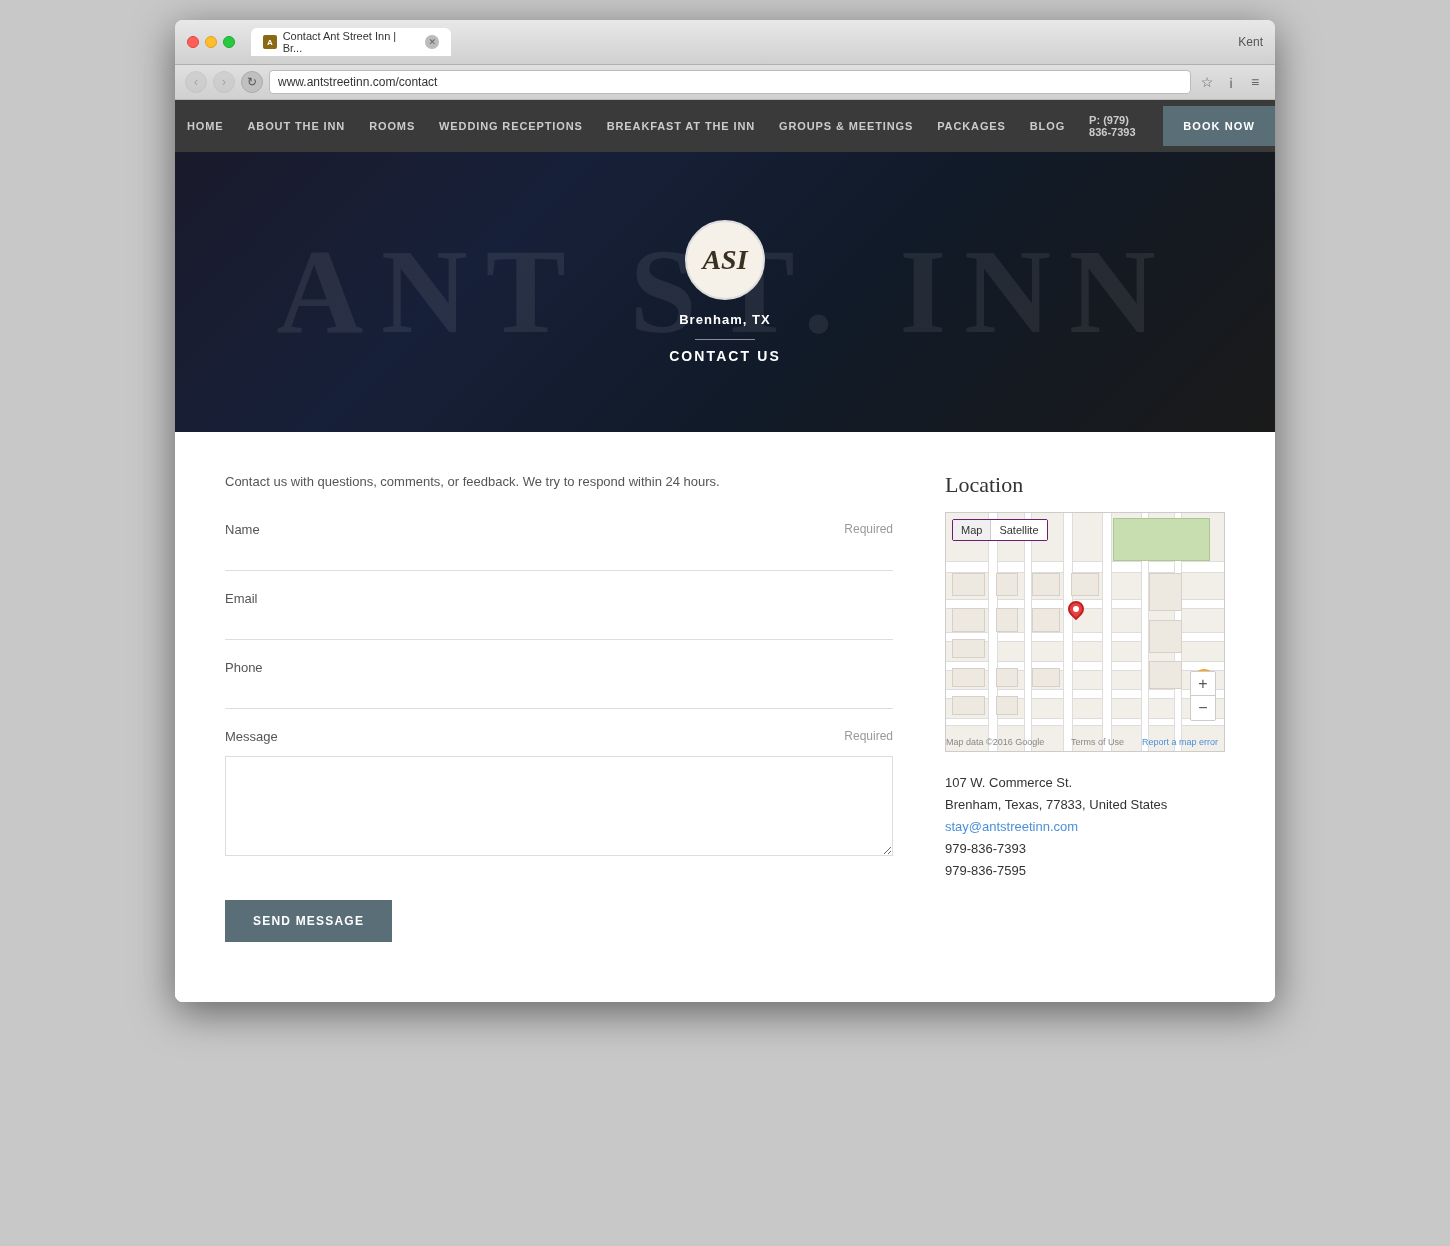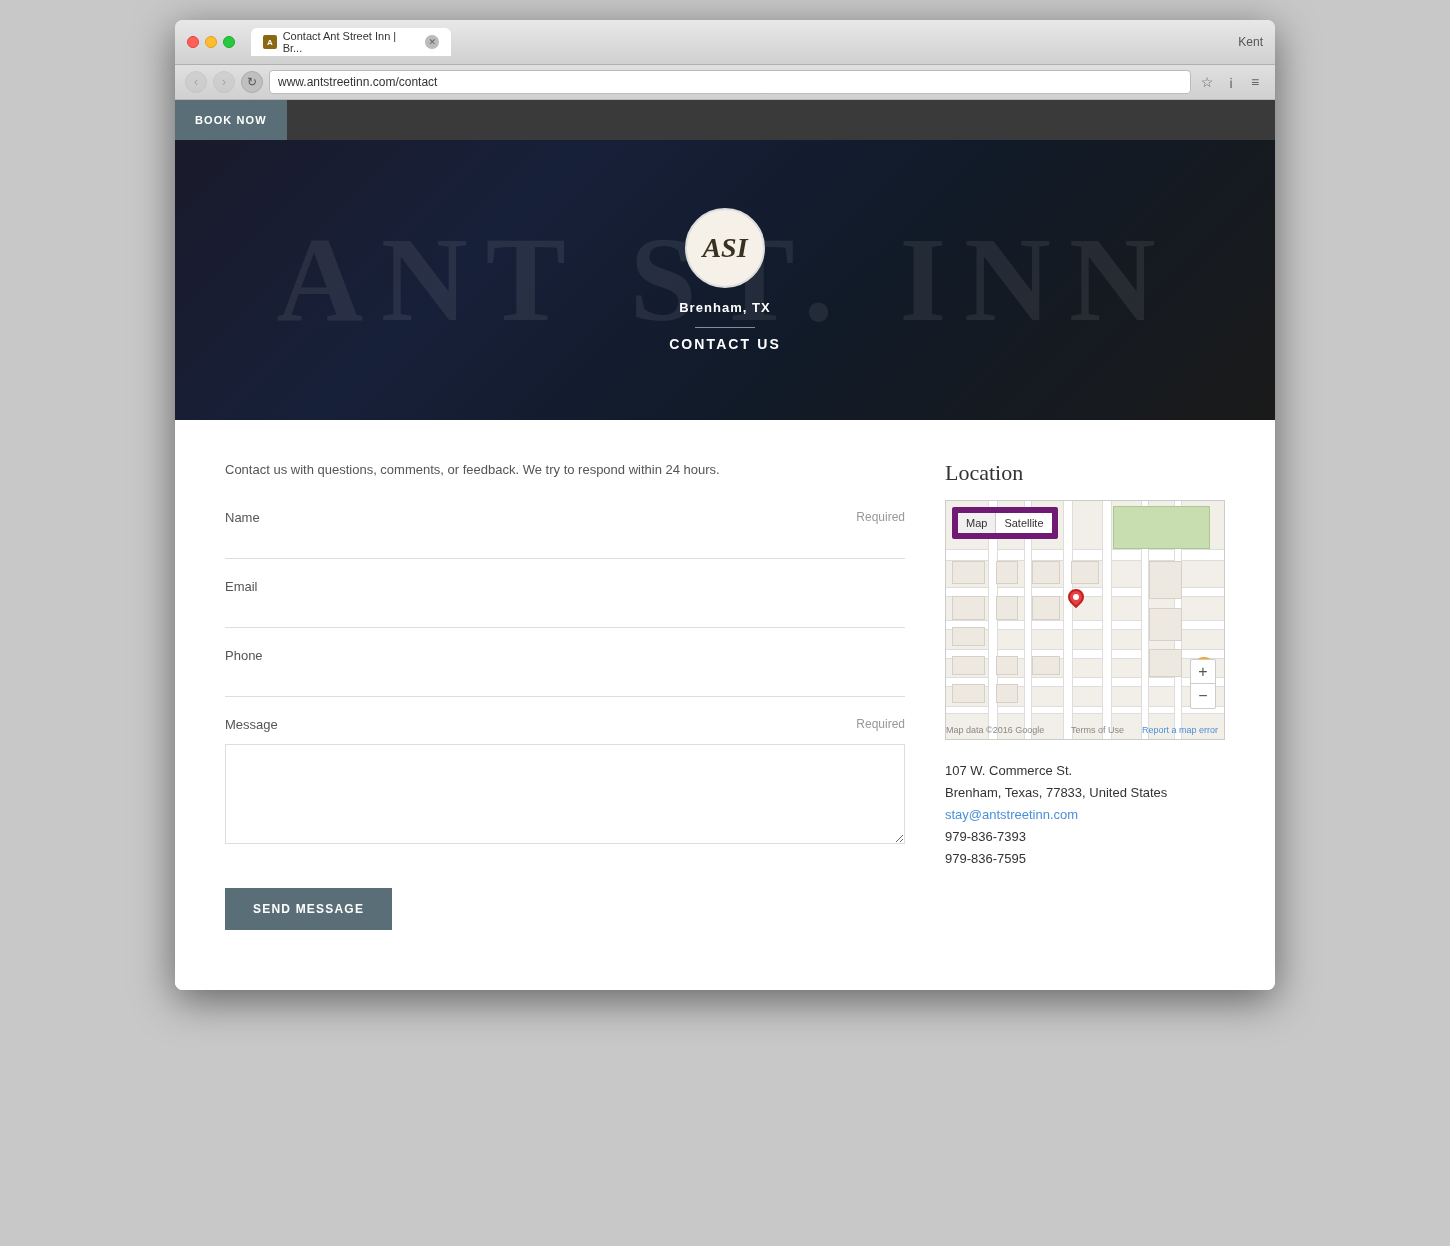--- a/index.html
+++ b/index.html
@@ -264,21 +264,21 @@
     }
 
     .content-inner {
       background: #fff;
       margin: 0;
       padding: 40px 50px 60px;
     }
 
     .content-layout {
       display: flex;
-      gap: 40px;
+      gap: 52px;
     }
 
     .form-section {
       flex: 1;
     }
 
     .sidebar-section {
       width: 280px;
       flex-shrink: 0;
     }
@@ -397,21 +397,21 @@
 
     .map-park {
       background: #c8ddb0;
       border: 1px solid #aac890;
     }
 
     .map-toolbar {
       position: absolute;
       top: 6px; left: 6px;
       background: #fff;
-      border: 6px solid #701a75;
+      border: 1px solid #701a75;
       border-radius: 2px;
       display: flex;
       overflow: hidden;
     }
 
     .map-tab-btn {
       padding: 4px 8px;
       font-size: 11px;
       color: #333;
       cursor: pointer;
@@ -544,20 +544,31 @@
     <div class="toolbar-icons">
       <div class="toolbar-icon">☆</div>
       <div class="toolbar-icon">ℹ</div>
       <div class="toolbar-icon">≡</div>
     </div>
   </div>
 
   <div class="site-content">
 
     <nav class="site-nav">
+      <div class="nav-items">
+        <div class="nav-item">HOME</div>
+        <div class="nav-item">ABOUT THE INN</div>
+        <div class="nav-item">ROOMS</div>
+        <div class="nav-item">WEDDING RECEPTIONS</div>
+        <div class="nav-item">BREAKFAST AT THE INN</div>
+        <div class="nav-item">GROUPS &amp; MEETINGS</div>
+        <div class="nav-item">PACKAGES</div>
+        <div class="nav-item">BLOG</div>
+        <div class="nav-phone">P: (979) 836-7393</div>
+      </div>
       <div class="book-now-btn">BOOK NOW</div>
     </nav>
 
     <div class="hero">
       <div class="hero-bg"></div>
       <div class="hero-letters">ANT ST. INN</div>
       <div class="hero-center">
         <div class="hero-logo">
           <span>ASI</span>
         </div>

